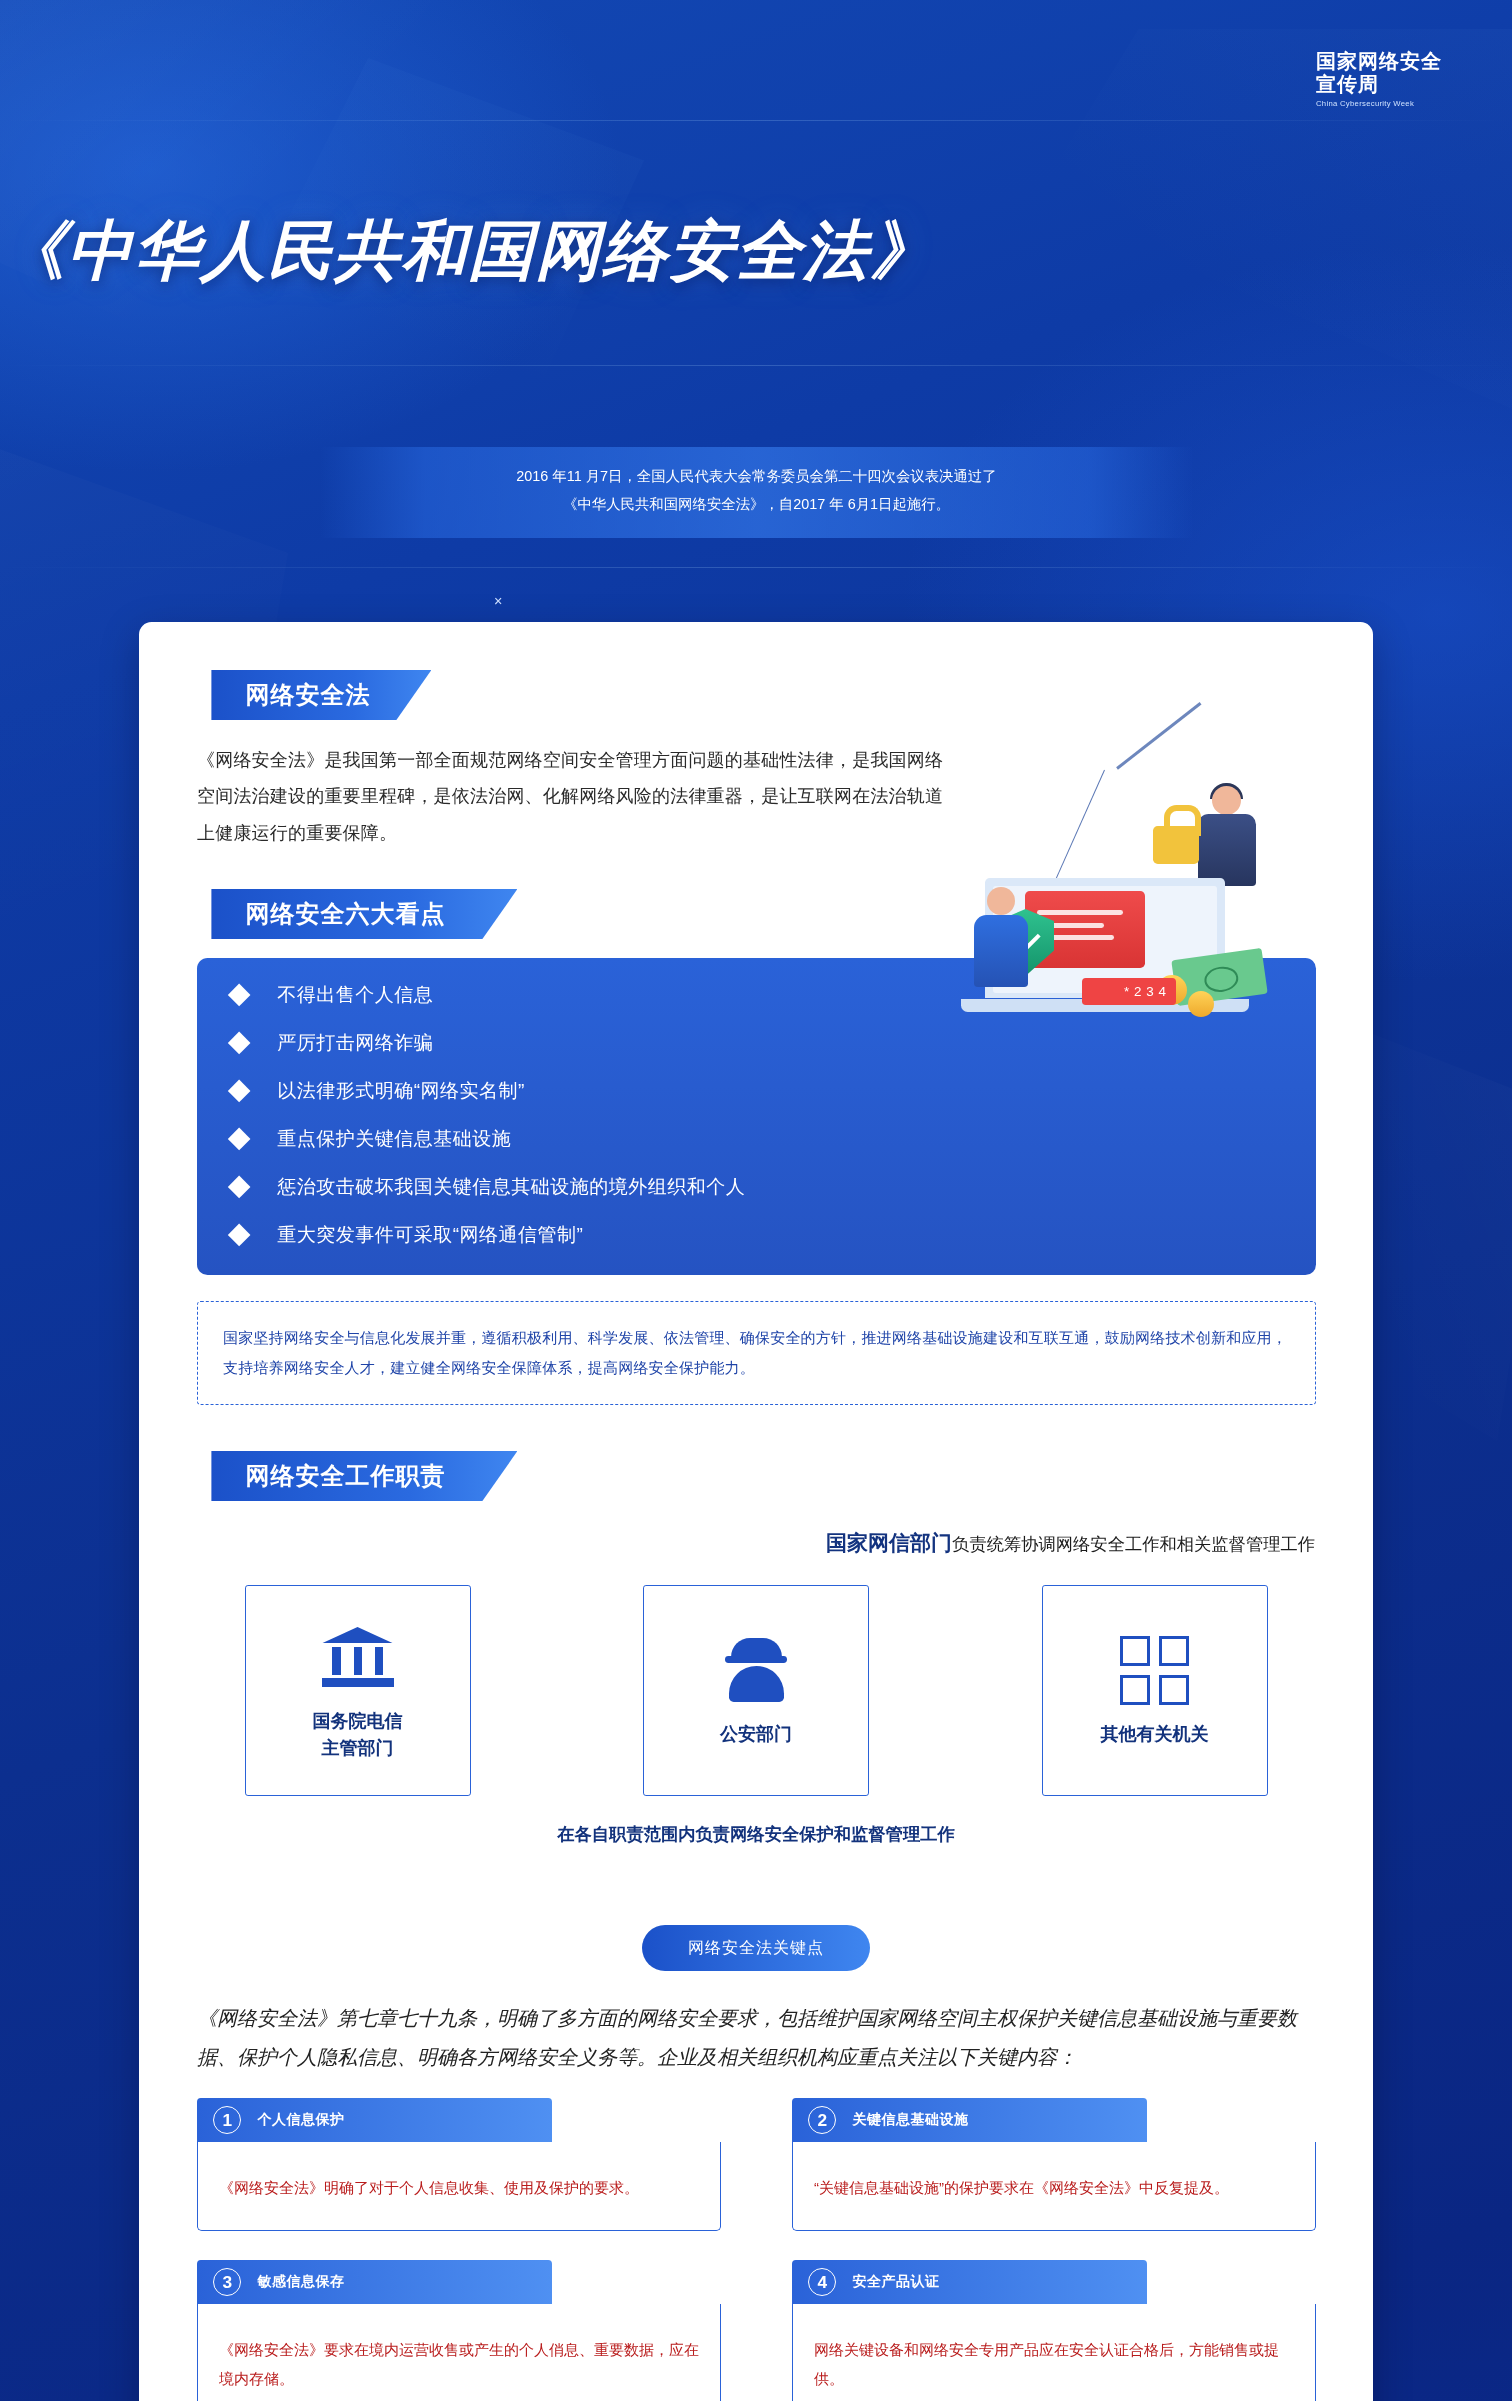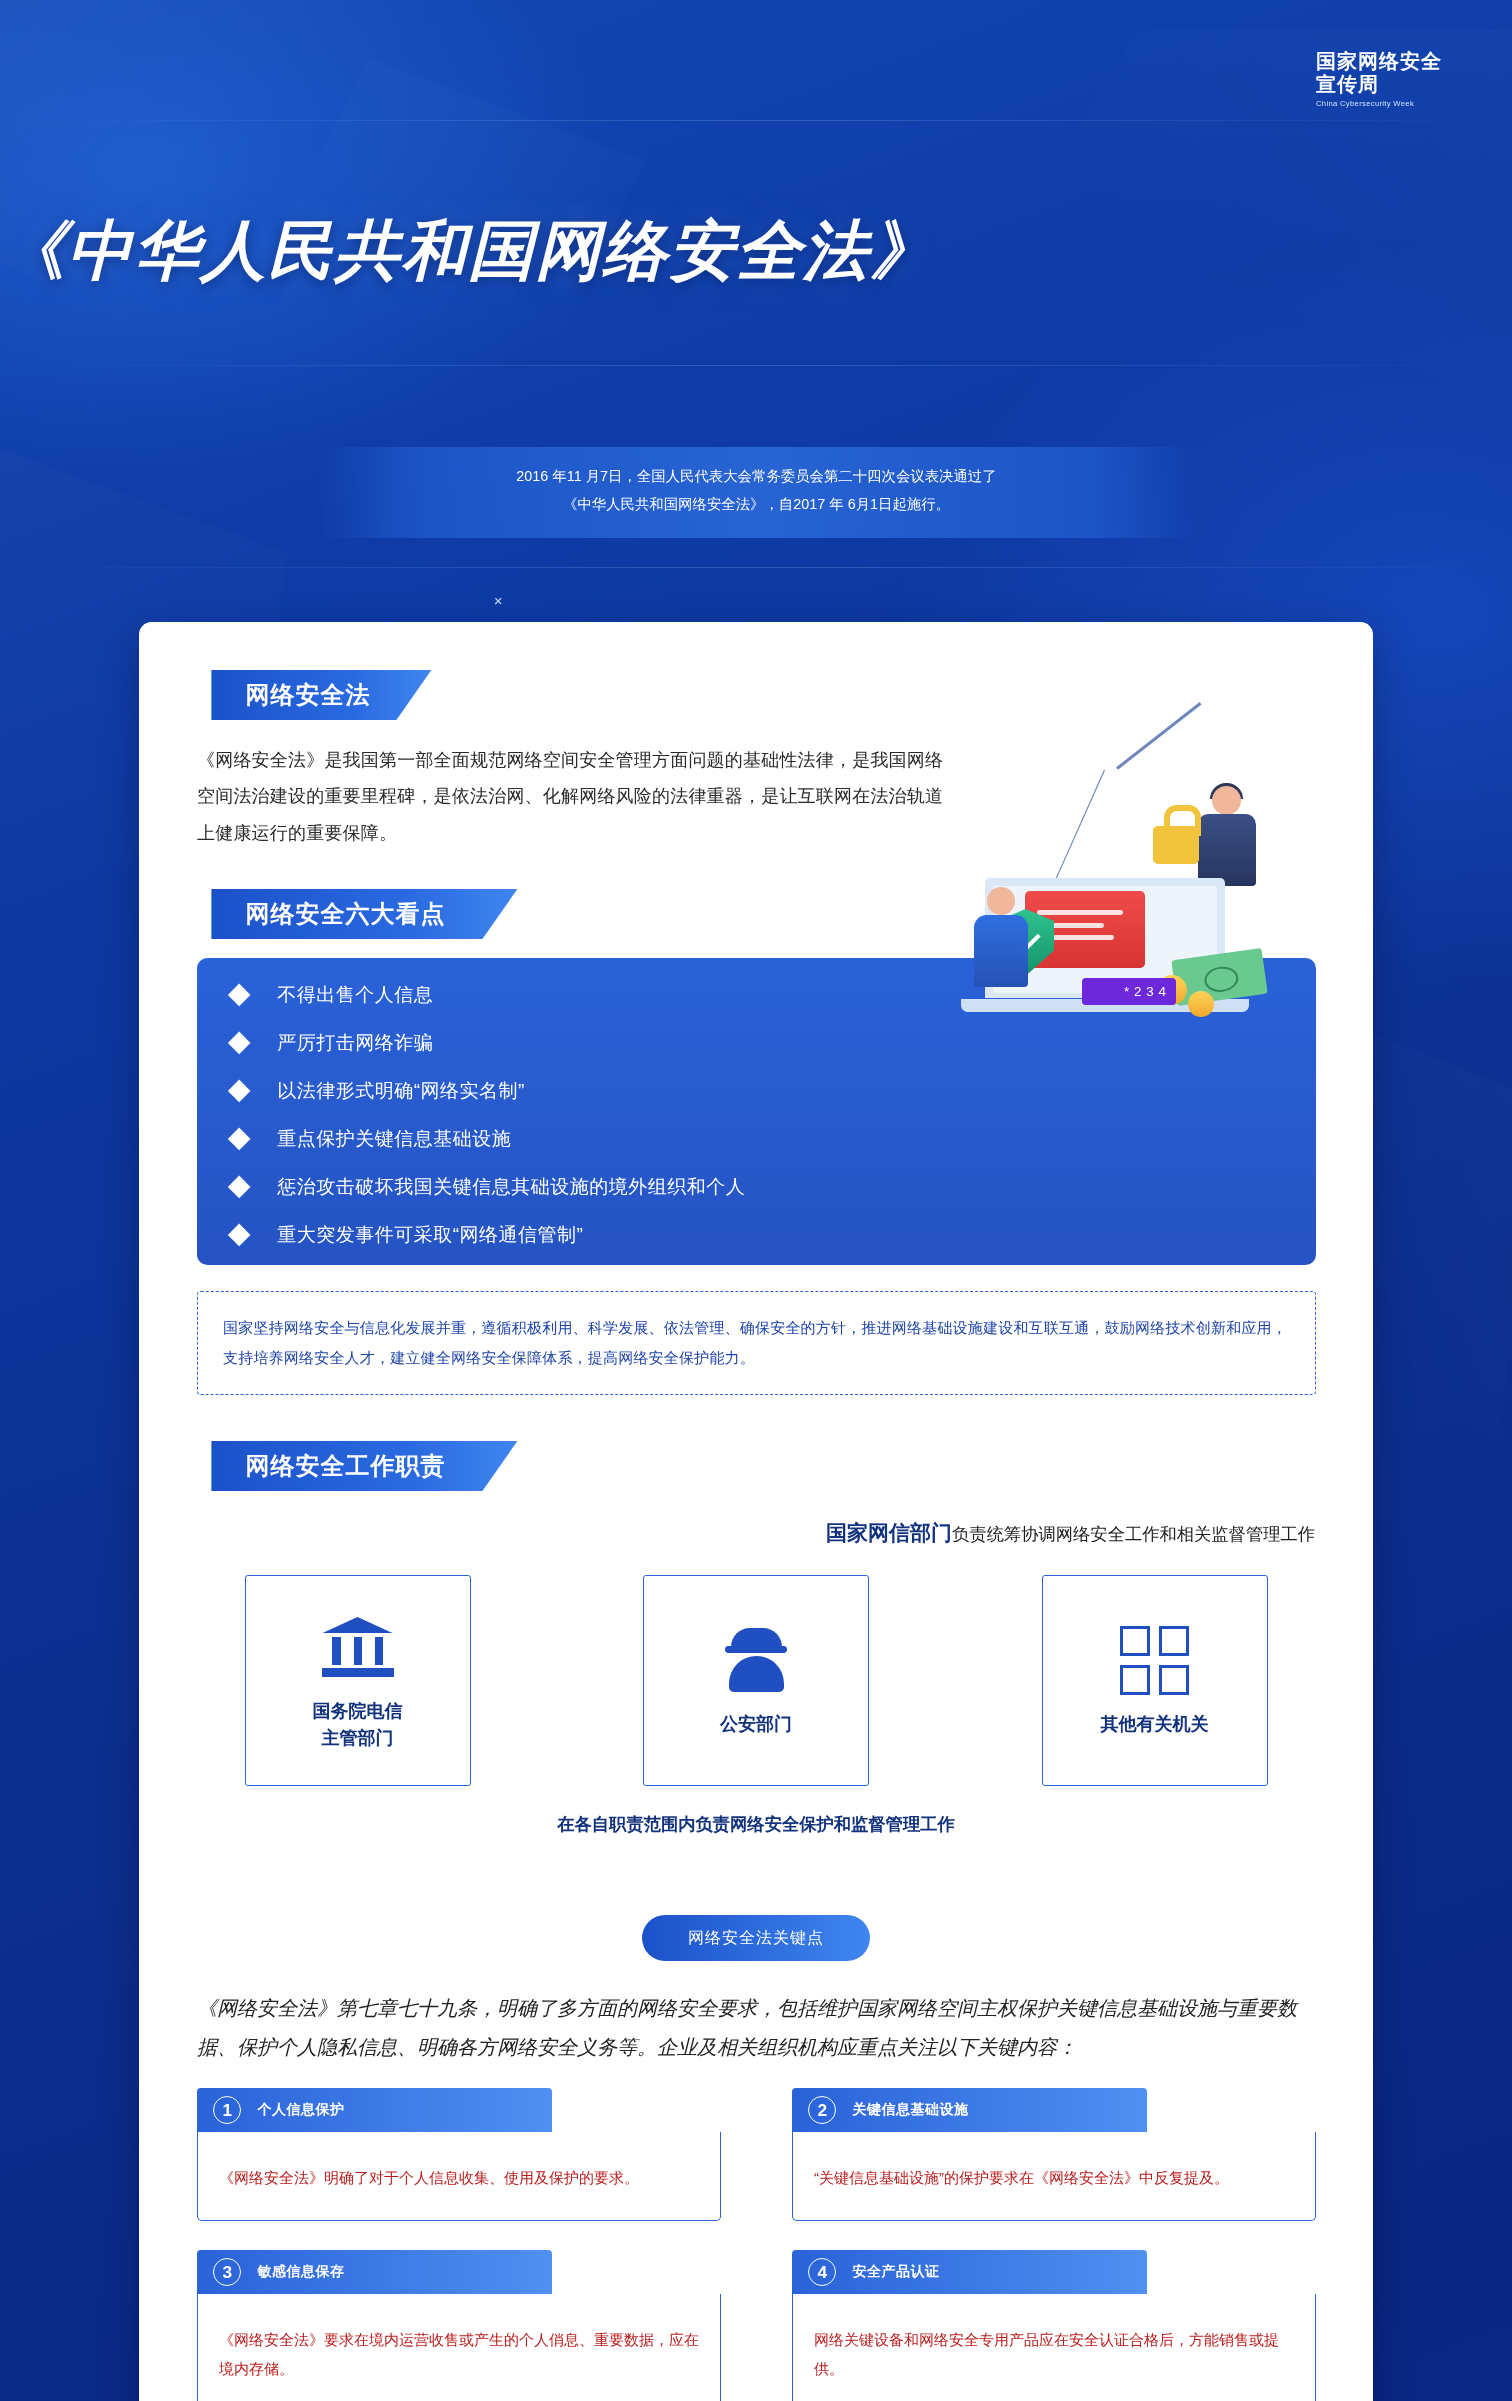--- a/index.html
+++ b/index.html
@@ -138,27 +138,27 @@
   .rod .line { position: absolute; left: 0; top: 0; width: 1px; height: 134px; background: #5b78b5; transform: rotate(24deg); transform-origin: top; }
   .rod .pole { position: absolute; left: 13.4px; top: -3.8px; width: 106px; height: 2.9px; background: #6d87bd; transform: rotate(-38deg); transform-origin: left; }
   .money { position: absolute; right: 51px; bottom: 30px; width: 91px; height: 46px;
     background: #69c98e; border-radius: 3.8px; transform: rotate(-8deg); }
   .money::after { content: ""; position: absolute; left: 30px; top: 12.5px; width: 30px; height: 21px;
     border: 2.4px solid #2f8b57; border-radius: 50%; }
   .coin { position: absolute; border-radius: 50%; background: linear-gradient(180deg,#ffd358,#eea92c); }
   .c1 { right: 129px; bottom: 25px; width: 30px; height: 30px; }
   .c2 { right: 102px; bottom: 13.4px; width: 26px; height: 26px; }
   .pin { position: absolute; left: 179px; bottom: 25px; width: 94px; height: 27px;
-    background: #6d28d9; border-radius: 3.8px; color: #fff; font-size: 13.4px;
+    background: #ef4444; border-radius: 3.8px; color: #fff; font-size: 13.4px;
     letter-spacing: 4.8px; text-align: center; line-height: 27px; padding-left: 37px; }
 
   
   .points {
     margin-top: 19px; background: linear-gradient(180deg,#2a62d8,#2553c2);
-    border-radius: 10.6px; padding: 24px 34px 17px; width: 1119px;
+    border-radius: 10.6px; padding: 24px 34px 27px; width: 1119px;
   }
   .point-row { display: flex; align-items: center; margin: 0 0 22px; }
   .point-row:last-child { margin-bottom: 0; }
   .diamond { width: 16.3px; height: 16.3px; background: #fff; transform: rotate(45deg);
     margin-right: 30px; flex: none; }
   .point-text { color: #fff; font-size: 19px; letter-spacing: 0.5px; }
 
   
   .dashbox {
     margin-top: 26px; width: 1119px; border: 1.4px dashed #2a62d8; border-radius: 3.8px;

